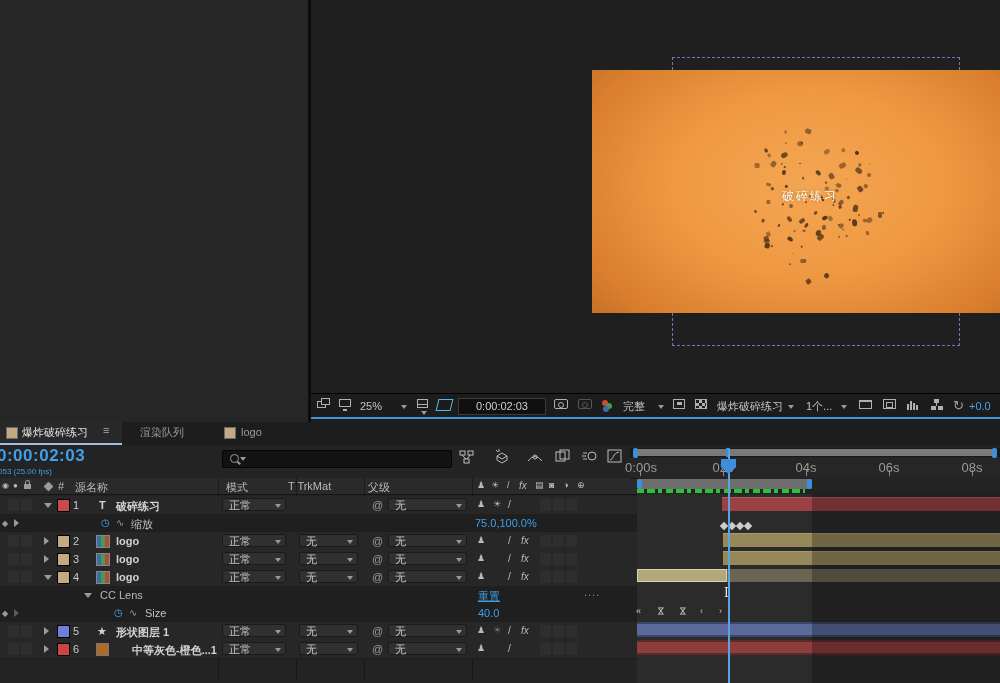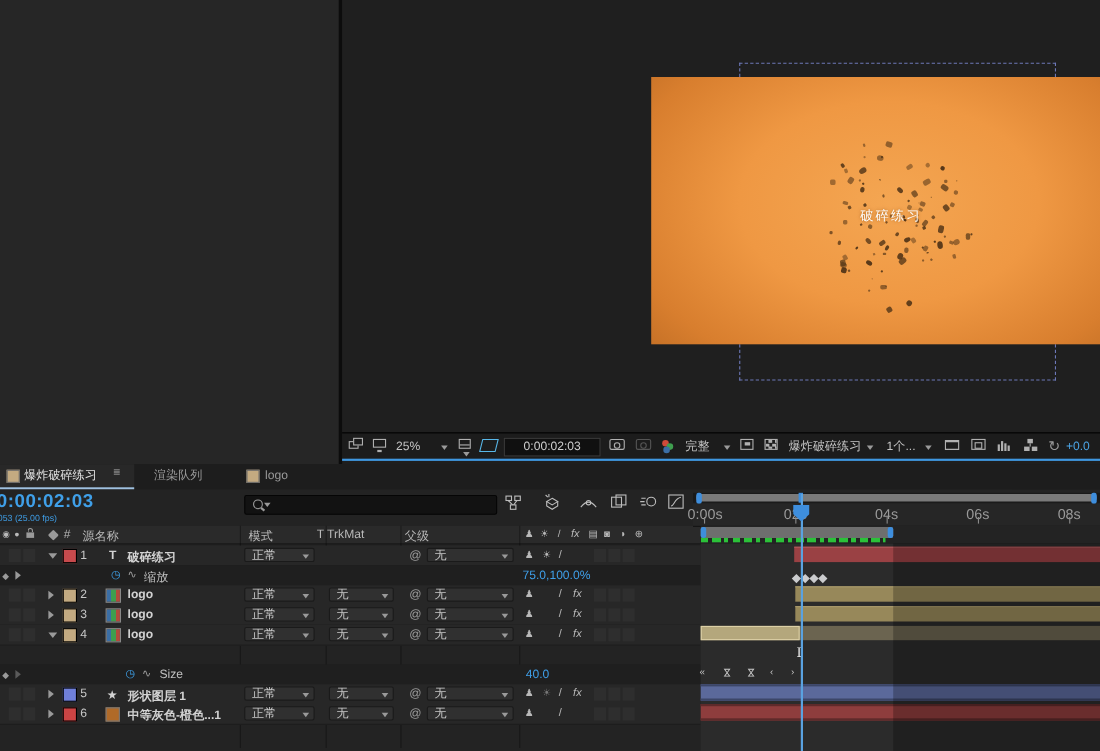--- a/index.html
+++ b/index.html
@@ -410,20 +410,26 @@
       <span class="abs" style="left:372px;top:3px;color:#9a9a9a;">@</span>
       <span class="dd" style="left:388px;width:79px;"><span>无</span><span class="chv"></span></span>
       <span class="sw" style="left:477px;">♟</span>
       <span class="sw" style="left:508px;font-size:10px;">/</span>
       <span class="sw fxi" style="left:521px;">fx</span>
       <span class="tgl" style="left:540px;"></span>
         <span class="tgl" style="left:553px;"></span>
         <span class="tgl" style="left:566px;"></span>
     </div>
 
+    <div class="row prow" style="top:164px;">
+      <span class="arrow-d" style="left:84px;"></span>
+      <span class="lname" style="left:100px;color:#b8b8b8;">CC Lens</span>
+      <span class="abs bluev" style="left:478px;top:3px;text-decoration:underline;">重置</span>
+      <span class="abs bluev" style="left:584px;top:0px;letter-spacing:1px;">....</span>
+    </div>
 
     <div class="row prow" style="top:182px;">
       <span class="kfnav" style="left:2px;">◆</span>
       <span class="arrow-r" style="left:14px;border-left-color:#5a5a5a;"></span>
       <span class="stopwatch" style="left:114px;">◷</span>
       <span class="graphico" style="left:129px;">∿</span>
       <span class="lname" style="left:145px;color:#c0c0c0;">Size</span>
       <span class="abs bluev" style="left:478px;top:3px;">40.0</span>
     </div>
 
@@ -448,21 +454,21 @@
         <span class="tgl" style="left:566px;"></span>
     </div>
 
     <div class="row" style="top:218px;">
       <span class="tgl" style="left:8px;"></span>
         <span class="tgl" style="left:21px;"></span>
       <span class="arrow-r" style="left:44px;"></span>
       <span class="swatch" style="left:57px;background:#cc4444;"></span>
       <span class="lnum" style="left:73px;">6</span>
       <span class="solidico" style="left:96px;"></span>
-      <span class="lname" style="left:116px;font-weight:bold;">中等灰色-橙色...1</span>
+      <span class="lname" style="left:132px;font-weight:bold;">中等灰色-橙色...1</span>
       <span class="dd" style="left:222px;width:64px;"><span>正常</span><span class="chv"></span></span>
       <span class="dd" style="left:299px;width:59px;"><span>无</span><span class="chv"></span></span>
       <span class="abs" style="left:372px;top:3px;color:#9a9a9a;">@</span>
       <span class="dd" style="left:388px;width:79px;"><span>无</span><span class="chv"></span></span>
       <span class="sw" style="left:477px;">♟</span>
       <span class="sw" style="left:508px;font-size:10px;">/</span>
       <span class="tgl" style="left:540px;"></span>
         <span class="tgl" style="left:553px;"></span>
         <span class="tgl" style="left:566px;"></span>
     </div>

